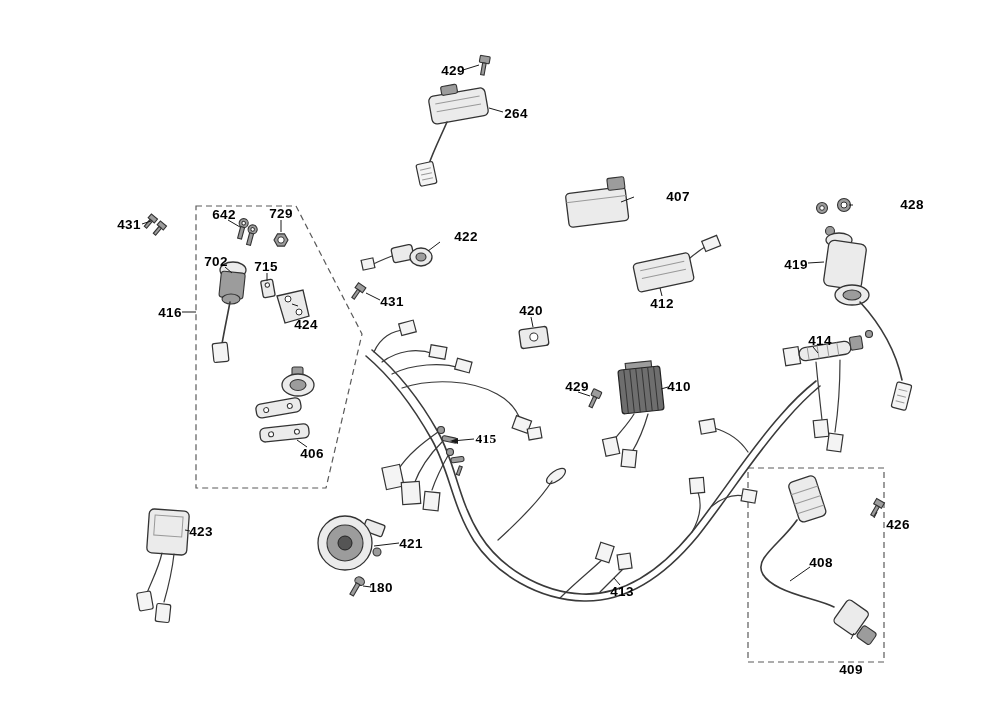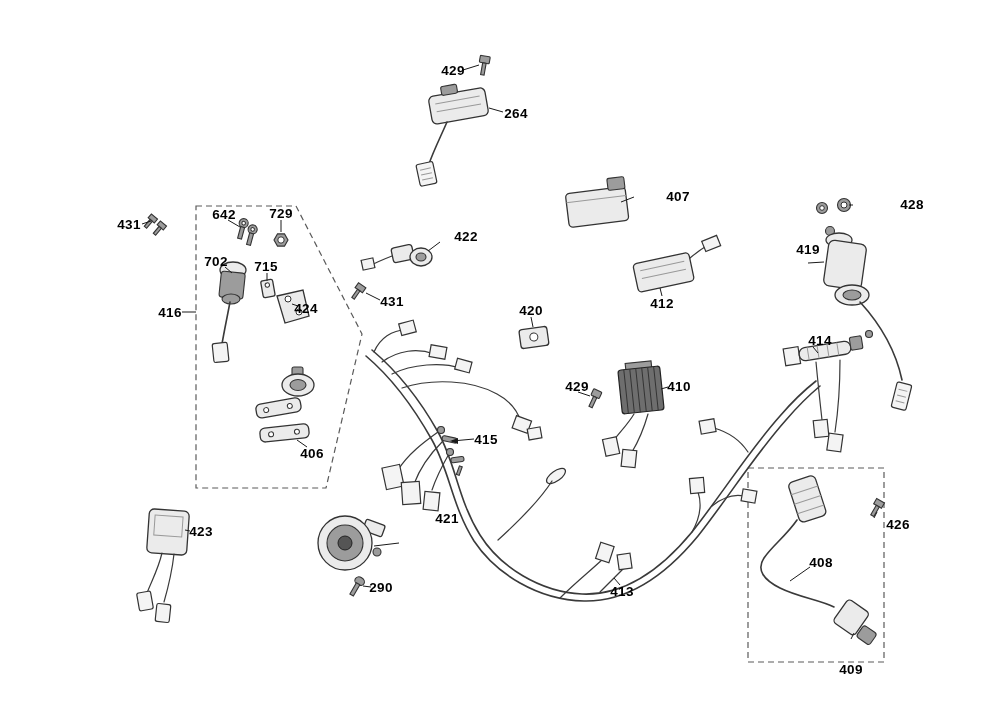--- a/index.html
+++ b/index.html
@@ -350,33 +350,33 @@
       <div class="part-label" style="left: 453px; top: 70px;">429</div>
       <div class="part-label" style="left: 516px; top: 113px;">264</div>
       <div class="part-label" style="left: 646px; top: 196px; margin-left: 32px;">407</div>
       <div class="part-label" style="left: 912px; top: 204px;">428</div>
       <div class="part-label" style="left: 129px; top: 224px;">431</div>
       <div class="part-label" style="left: 224px; top: 214px;">642</div>
       <div class="part-label" style="left: 281px; top: 213px;">729</div>
       <div class="part-label" style="left: 466px; top: 236px;">422</div>
       <div class="part-label" style="left: 216px; top: 261px;">702</div>
       <div class="part-label" style="left: 266px; top: 266px;">715</div>
-      <div class="part-label" style="left: 796px; top: 249px; margin-left: 12px;">419</div>
+      <div class="part-label" style="left: 796px; top: 264px;">419</div>
       <div class="part-label" style="left: 662px; top: 303px;">412</div>
       <div class="part-label" style="left: 392px; top: 301px;">431</div>
       <div class="part-label" style="left: 170px; top: 312px;">416</div>
-      <div class="part-label" style="left: 306px; top: 308px;">424</div>
+      <div class="part-label" style="left: 306px; top: 324px;">424</div>
       <div class="part-label" style="left: 531px; top: 310px;">420</div>
       <div class="part-label" style="left: 813px; top: 340px; margin-left: 7px;">414</div>
       <div class="part-label" style="left: 577px; top: 386px;">429</div>
       <div class="part-label" style="left: 679px; top: 386px;">410</div>
-      <div class="part-label" style="left: 486px; top: 439px;">415</div>
+      <div class="part-label" style="left: 486px; top: 439px; font-family: Liberation Serif, serif;">415</div>
       <div class="part-label" style="left: 312px; top: 453px;">406</div>
       <div class="part-label" style="left: 201px; top: 531px;">423</div>
-      <div class="part-label" style="left: 411px; top: 518px; margin-left: 36px;">421</div>
+      <div class="part-label" style="left: 411px; top: 543px;">421</div>
       <div class="part-label" style="left: 874px; top: 524px; margin-left: 24px;">426</div>
       <div class="part-label" style="left: 821px; top: 562px;">408</div>
-      <div class="part-label" style="left: 381px; top: 587px;">290</div>
+      <div class="part-label" style="left: 381px; top: 587px;">180</div>
       <div class="part-label" style="left: 622px; top: 591px;">413</div>
       <div class="part-label" style="left: 851px; top: 645px; margin-top: 24px;">409</div>
     </div>
 
 </div>
 
 </body></html>

